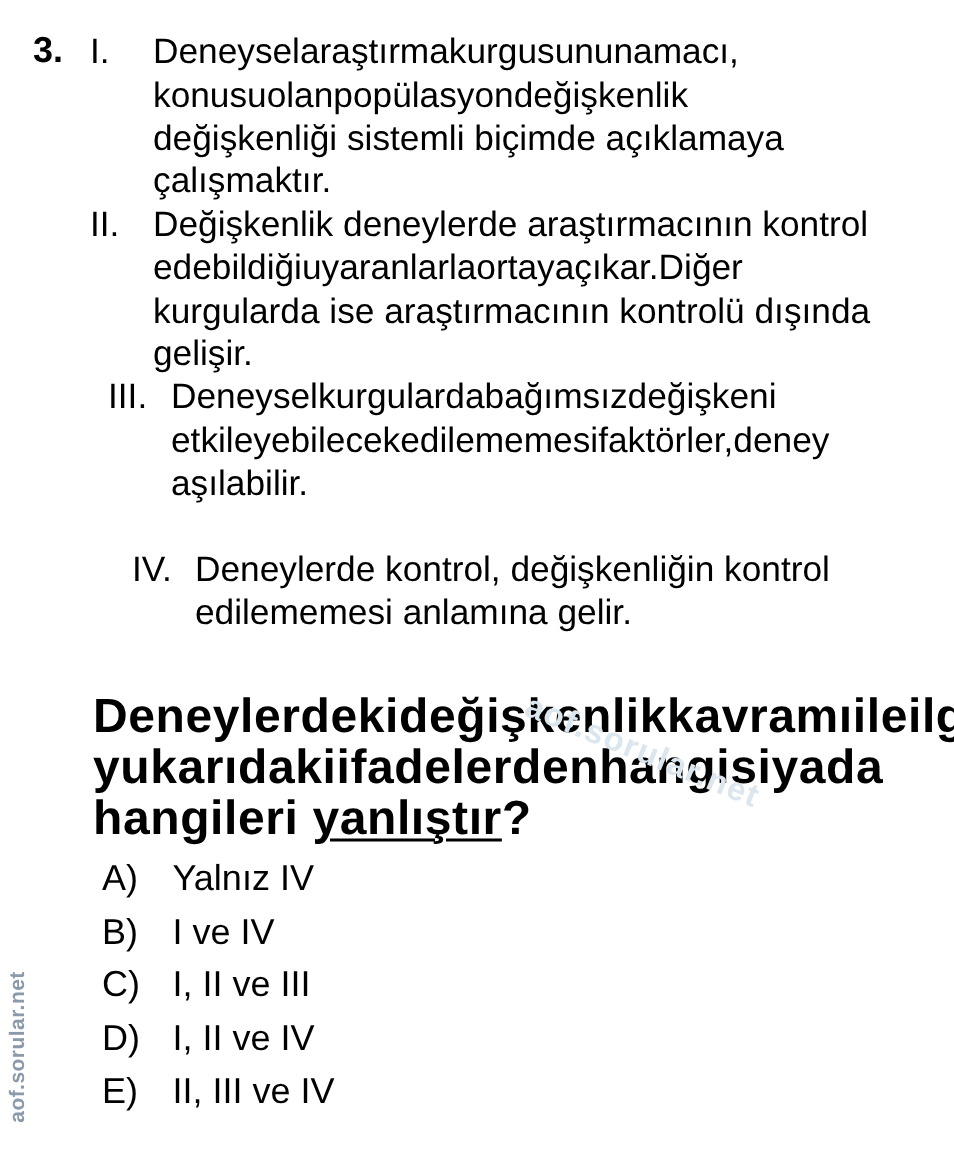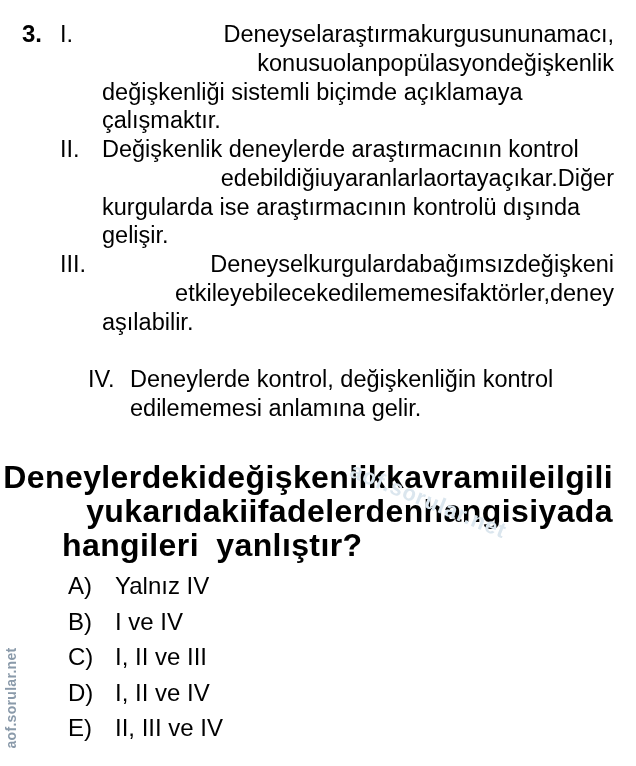--- a/index.html
+++ b/index.html
@@ -7,26 +7,26 @@
       width: 636px; height: 766px; background: #ffffff; position: relative; overflow: hidden;
       font-family: "Liberation Sans", sans-serif; color: #000;
     }
     .qnum {
       position: absolute; left: 22px; top: 20px; font-size: 24px; font-weight: bold;
     }
     .stmt { position: absolute; left: 60px; width: 554px; font-size: 23.5px; line-height: 28.8px; }
     .stmt .roman { position: absolute; left: 0; top: 0; }
     .stmt .text { margin-left: 42px; text-align: justify; text-align-last: left; }
     .line { display: block; white-space: nowrap; }
-    .just { display: flex; justify-content: flex-end; white-space: nowrap; }
+    .just { display: flex; justify-content: flex-start; white-space: nowrap; }
     .question {
       position: absolute; left: 62px; top: 460px; width: 551px;
       font-size: 32px; font-weight: bold; line-height: 34px; letter-spacing: 0.4px;
     }
-    .question .u { text-decoration-thickness: 2px; text-underline-offset: 3px; margin-left: 8px; }
+    .question .u { text-decoration: underline; text-decoration-thickness: 2px; text-underline-offset: 3px; }
     .options { position: absolute; left: 68px; top: 568px; font-size: 24px; line-height: 35.5px; }
     .opt { display: flex; }
     .opt .letter { width: 47px; }
     .wm-side {
       position: absolute; left: -44px; top: 690px; transform: rotate(-90deg);
       font-size: 14px; font-weight: bold; color: #8a9aaa; letter-spacing: 0.3px;
       width: 110px; text-align: center;
     }
     .wm-diag {
       position: absolute; left: 345px; top: 488px; transform: rotate(22deg);
@@ -66,21 +66,21 @@
           <span>edebildiği</span>
           <span>uyaranlarla</span>
           <span>ortaya</span>
           <span>çıkar.</span>
           <span>Diğer</span>
         </div>
         <div class="line">kurgularda ise araştırmacının kontrolü dışında</div>
         <div class="line">gelişir.</div>
       </div>
     </div>
-    <div class="stmt" style="top: 250px;">
+    <div class="stmt" style="top: 250px; margin-left: 12px;">
       <span class="roman">III.</span>
       <div class="text">
         <div class="just">
           <span>Deneysel</span>
           <span>kurgularda</span>
           <span>bağımsız</span>
           <span>değişkeni</span>
         </div>
         <div class="just">
           <span>etkileyebilecek</span>

